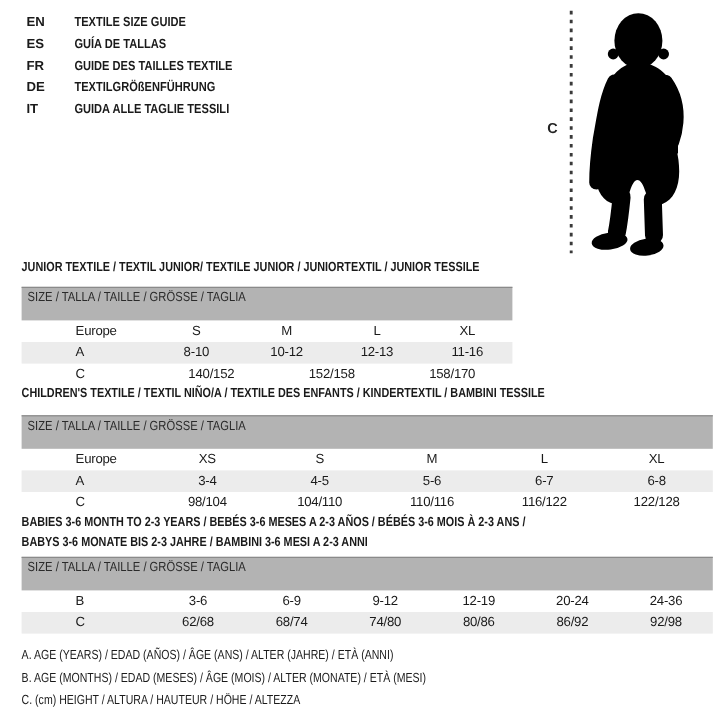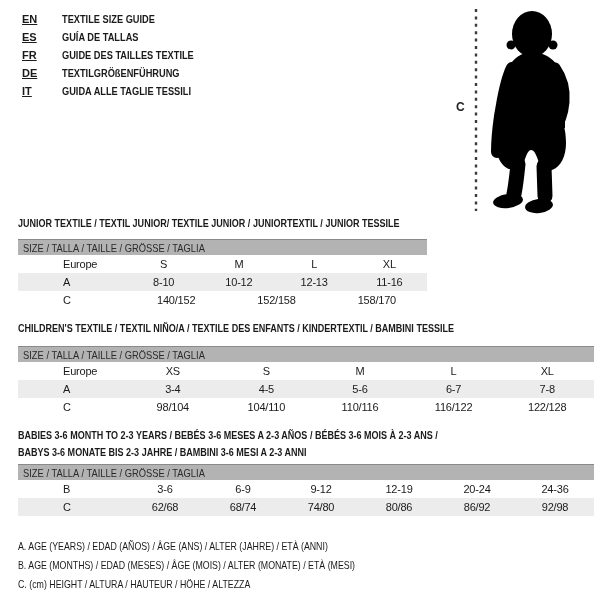--- a/index.html
+++ b/index.html
@@ -6,39 +6,39 @@
   .page {
     position:relative; width:600px; height:600px; background:#ffffff;
     font-family:"Liberation Sans", sans-serif; color:#1a1a1a; overflow:hidden;
   }
   
   .cond { display:inline-block; transform:scaleX(0.84); transform-origin:0 50%; white-space:nowrap; }
 
   
   .lang-block { position:absolute; left:22px; top:10px; }
   .lang-row { display:flex; height:18px; align-items:center; font-weight:bold; font-size:11px; }
-  .lang-code { width:40px;text-decoration:underline; }
+  .lang-code { width:40px; }
 
   
   .figure { position:absolute; left:448px; top:4px; width:142px; height:212px; }
   .figure svg { position:absolute; left:0; top:0; }
   .measure-label { position:absolute; left:8px; top:96px; font-size:12px; font-weight:bold; color:#222; }
 
   
   .sec-title {
     position:absolute; left:18px; font-weight:bold; font-size:11px; line-height:17px;
     white-space:pre-line; transform:scaleX(0.82); transform-origin:0 0; width:720px;
   }
 
   
   .stable { position:absolute; left:18px; }
   .t-narrow { width:409px; }
   .t-wide  { width:576px; }
   .thead {
-    height:16px; background:#b3b3b3; border-top:1px solid #8a8a8a;
+    height:28px; background:#b3b3b3; border-top:1px solid #8a8a8a;
     font-size:11px; line-height:16px; padding-left:5px; color:#2a2a2a; box-sizing:border-box;
   }
   .thead .cond { transform:scaleX(0.85); }
   .trow { display:flex; height:18px; line-height:18px; font-size:11px; letter-spacing:-0.2px; }
   .trow:nth-child(even) { background:#ececec; }
   .tlabel { width:68px; padding-left:5px; box-sizing:border-box;margin-left:40px; }
   .tcell { flex:1; text-align:center; }
 
   
   .notes { position:absolute; left:18px; top:537px; }
@@ -140,21 +140,21 @@
           <div class="tcell">M</div>
           <div class="tcell">L</div>
           <div class="tcell">XL</div>
         </div>
         <div class="trow">
           <div class="tlabel">A</div>
           <div class="tcell">3-4</div>
           <div class="tcell">4-5</div>
           <div class="tcell">5-6</div>
           <div class="tcell">6-7</div>
-          <div class="tcell">7-8</div>
+          <div class="tcell">6-8</div>
         </div>
         <div class="trow">
           <div class="tlabel">C</div>
           <div class="tcell">98/104</div>
           <div class="tcell">104/110</div>
           <div class="tcell">110/116</div>
           <div class="tcell">116/122</div>
           <div class="tcell">122/128</div>
         </div>
       </div>

